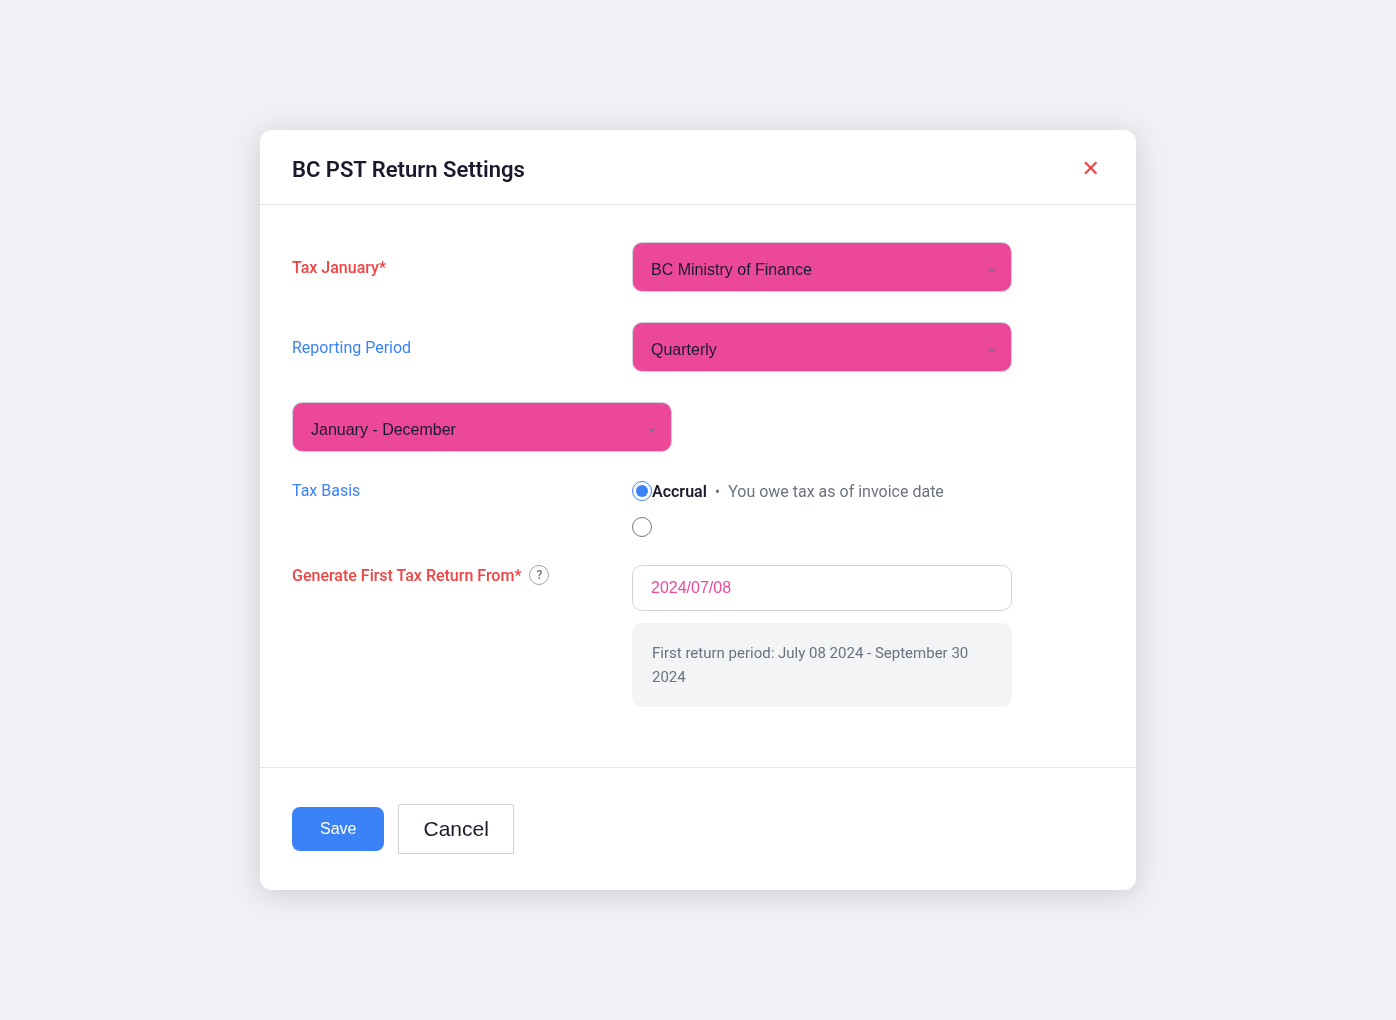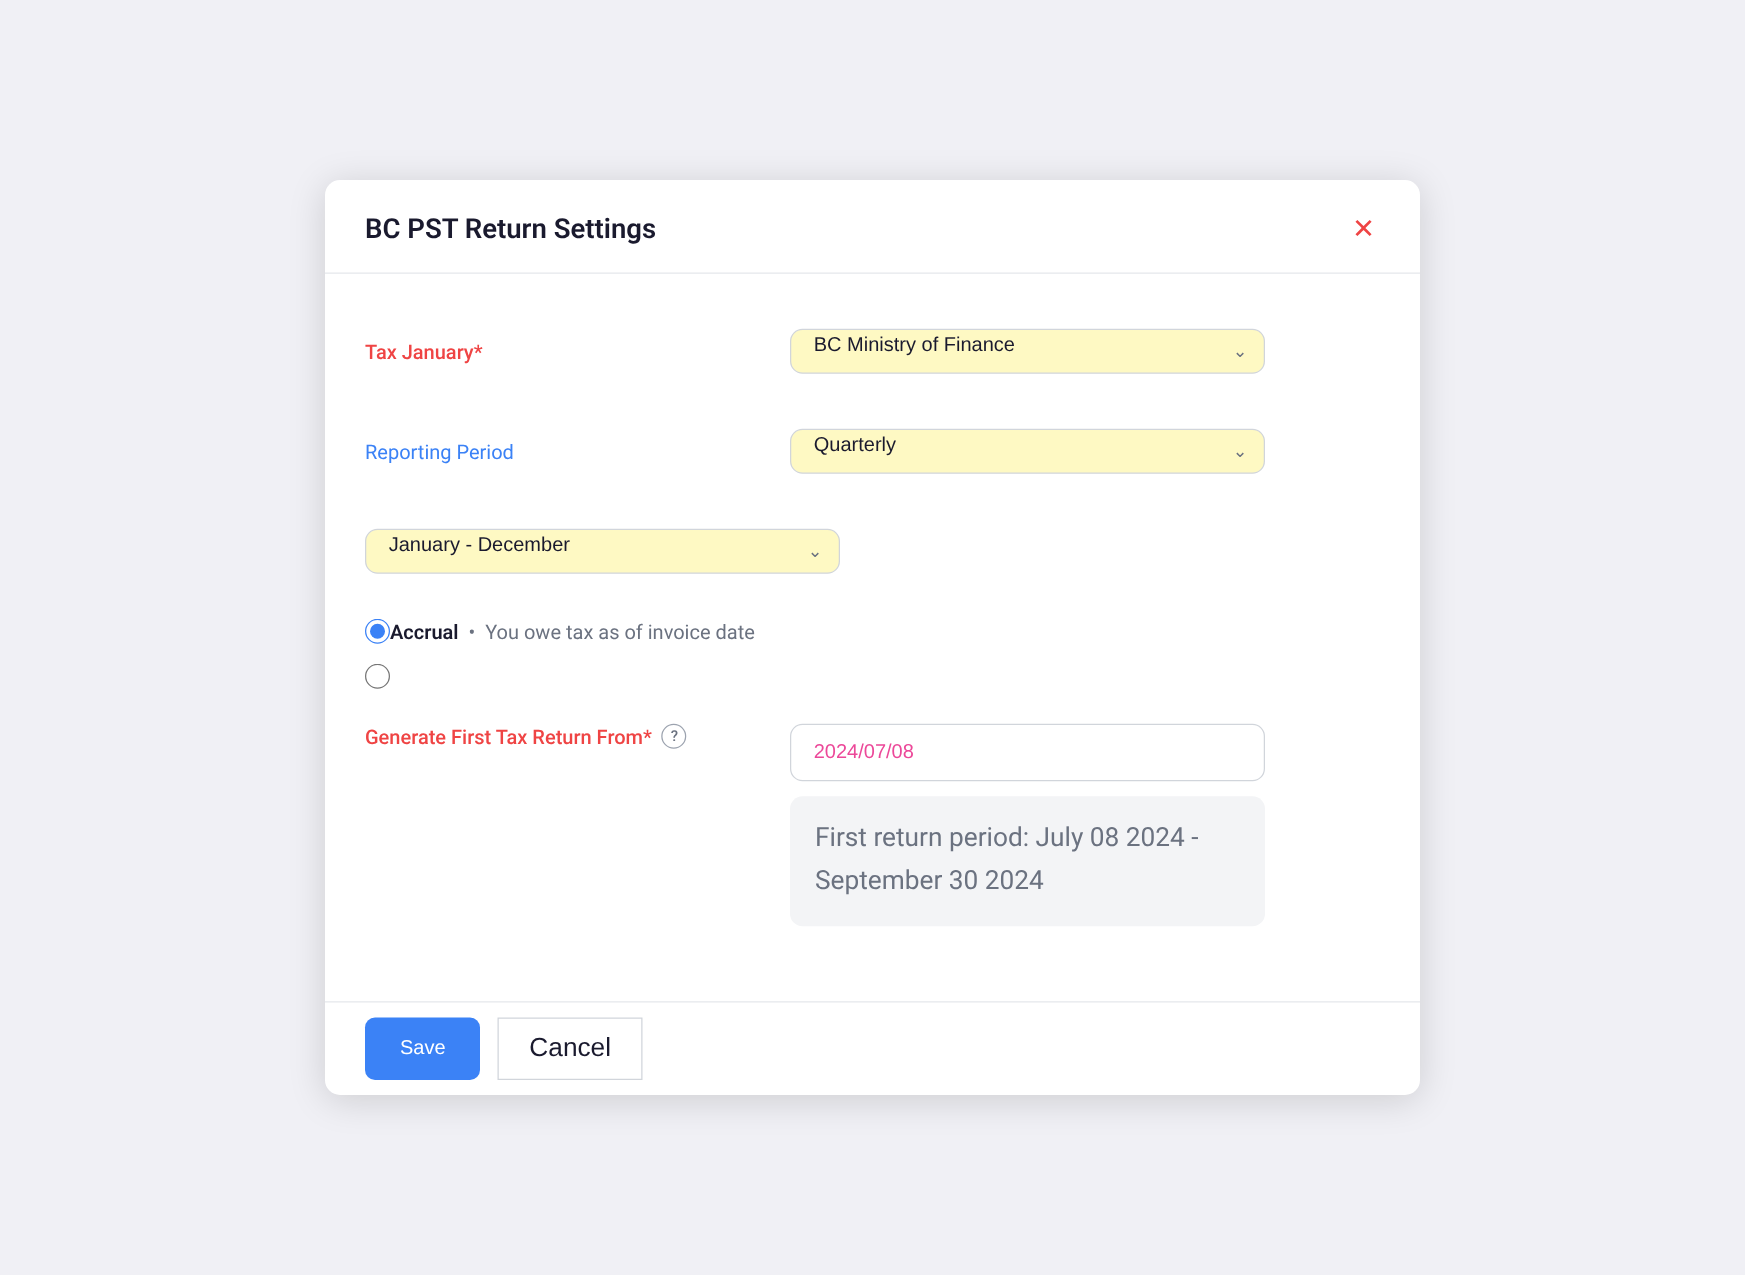--- a/index.html
+++ b/index.html
@@ -93,26 +93,26 @@
       position: relative;
       display: inline-block;
       width: 100%;
       max-width: 380px;
     }
 
     .select-field {
       appearance: none;
       -webkit-appearance: none;
       width: 100%;
-      padding: 4px 44px 13px 18px;
+      padding: 18px 44px 13px 18px;
       border: 1.5px solid #d1d5db;
       border-radius: 10px;
       font-size: 16px;
       color: #1a1a2e;
-      background: #fef9c3;
+      background: #ec4899;
       cursor: pointer;
       outline: none;
     }
 
     .chevron-icon {
       position: absolute;
       right: 14px;
       top: 50%;
       transform: translateY(-50%);
       pointer-events: none;
@@ -188,35 +188,36 @@
       cursor: pointer;
       flex-shrink: 0;
     }
 
     .return-period-info {
       max-width: 380px;
       background: #f3f4f6;
       border-radius: 10px;
       padding: 18px 20px;
       color: #6b7280;
-      font-size: 21px;
+      font-size: 15px;
       line-height: 1.6;
       margin-top: 12px;
     }
 
     .generate-form-control {
       display: flex;
       flex-direction: column;
     }
 
     .dialog-footer {
       border-top: 1px solid #e5e7eb;
-      padding: 12px 32px;
+      padding: 36px 32px;
       display: flex;
       gap: 14px;
+      align-items: center;
     }
 
     .btn-save {
       background: #3b82f6;
       color: #fff;
       border: none;
       border-radius: 8px;
       padding: 13px 28px;
       font-size: 16px;
       font-weight: 500;
@@ -281,20 +282,21 @@
             <option>April - March</option>
             <option>July - June</option>
             <option>October - September</option>
           </select>
           <span class="chevron-icon">⌄</span>
         </div>
       </div>
     </div>
 
     <div class="form-row align-start">
+      <div class="form-label">Tax Basis</div>
       <div class="form-control">
         <div class="radio-group">
           <label class="radio-item">
             <input type="radio" class="radio-input" name="tax_basis" value="accrual" checked="" style="">
             <span class="radio-label">
               <strong>Accrual</strong>
               <span class="bullet">•</span>
               <span class="hint">You owe tax as of invoice date</span>
             </span>
           </label>

